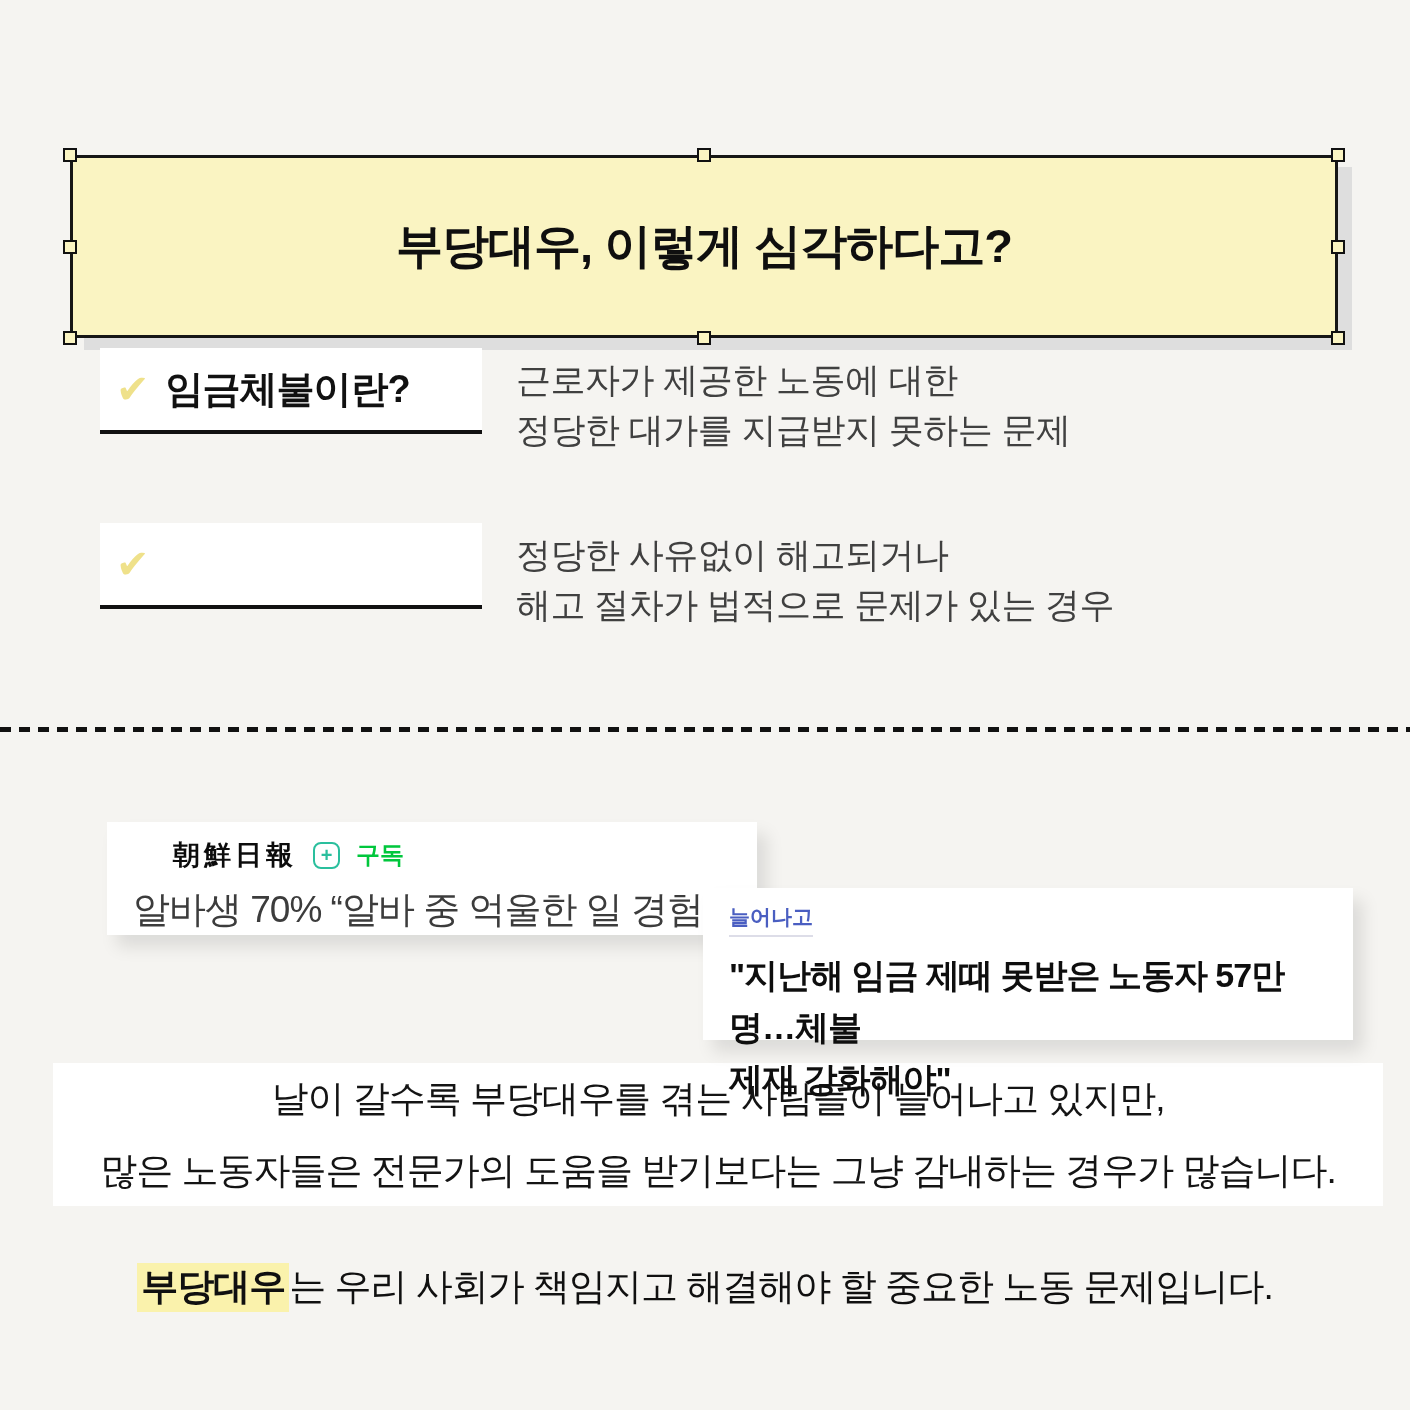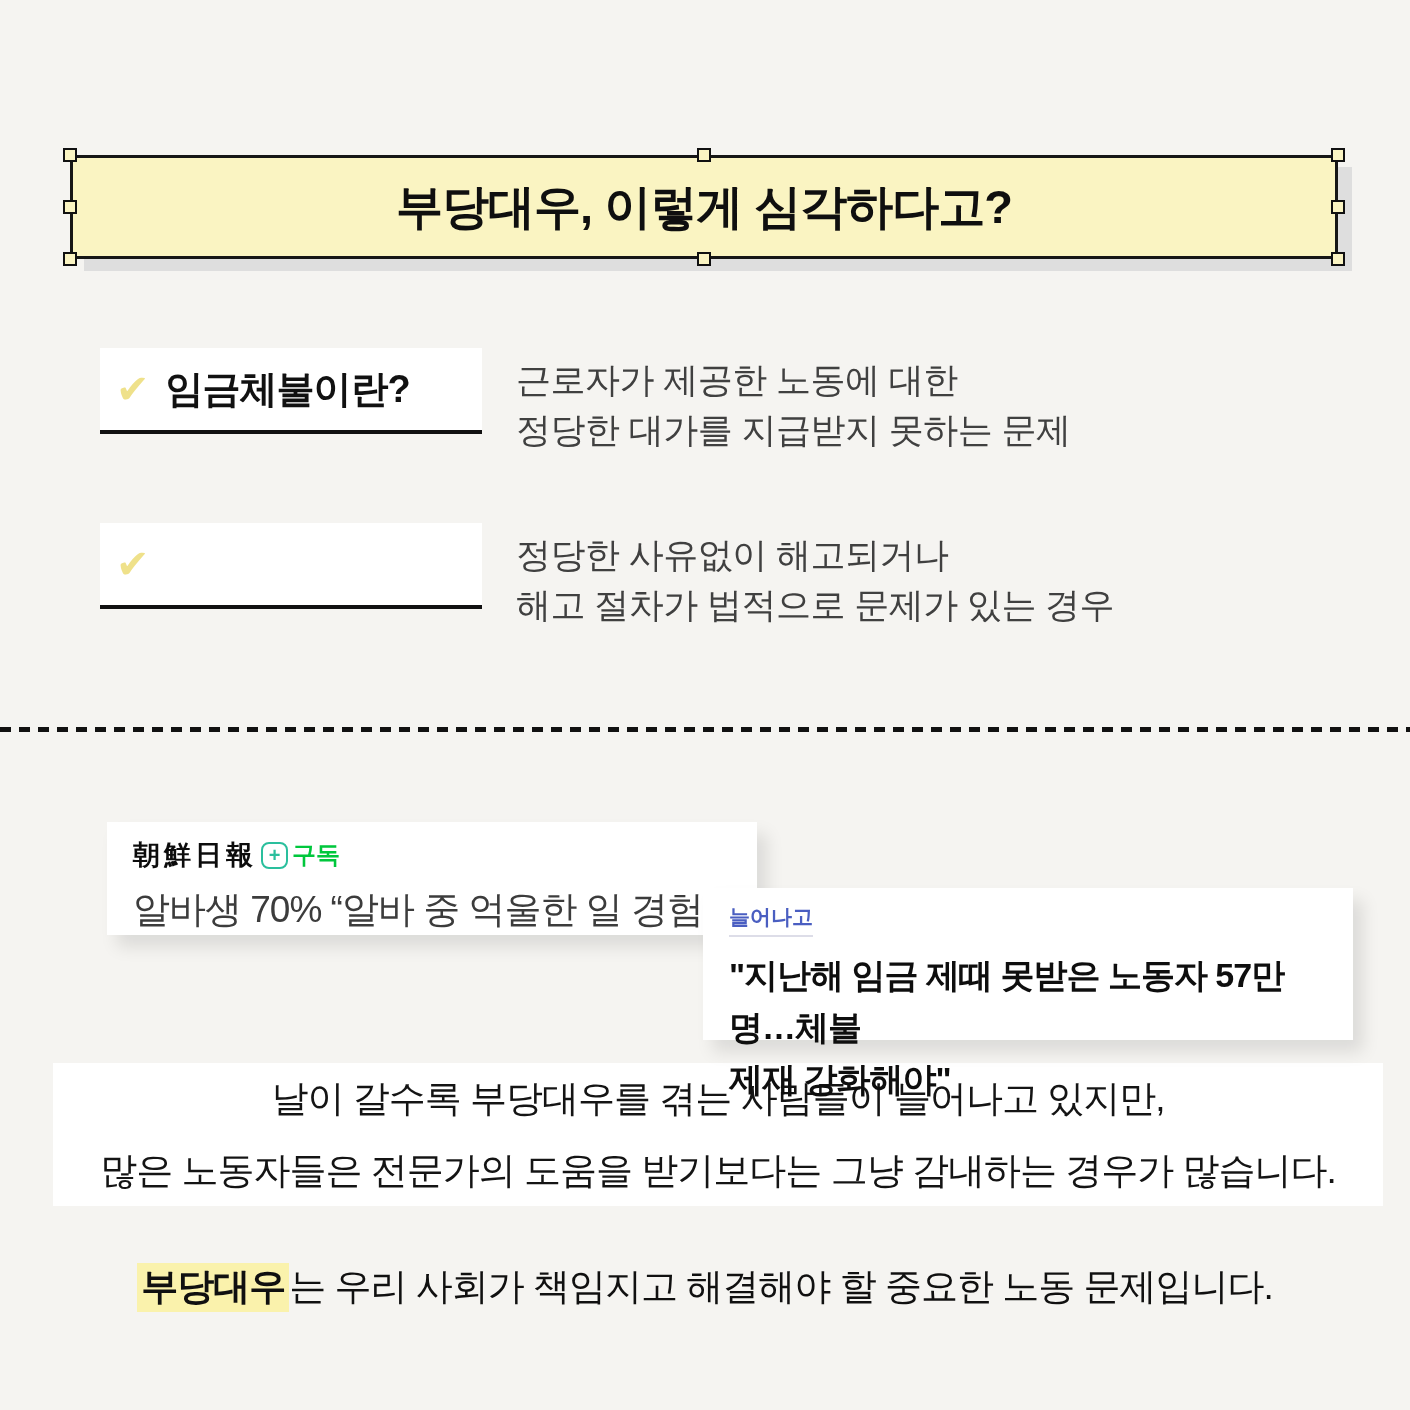--- a/index.html
+++ b/index.html
@@ -21,21 +21,21 @@
     cursor: pointer;
   }
   .chapter-btn .label { font-size: 23px; color: #1c1c1c; letter-spacing: 0.2px; }
   .chapter-btn .caret {
     position: absolute; right: 20px; top: 50%; transform: translateY(-50%);
     font-size: 15px; color: #3a3a3a;
   }
 
   
   .banner {
-    position: absolute; left: 70px; top: 155px; width: 1268px; height: 104px;
+    position: absolute; left: 70px; top: 155px; width: 1268px; height: 183px;
     background: #faf4c2; border: 3px solid #161616;
     box-shadow: 14px 12px 0 #dedede;
     display: flex; align-items: center; justify-content: center;
   }
   .banner-title {
     font-size: 47px; font-weight: 700; color: #0f0f0f; letter-spacing: -1px;
   }
   .handle {
     position: absolute; width: 14px; height: 14px;
     background: #faf4c2; border: 2.5px solid #111111; z-index: 5;
@@ -73,21 +73,21 @@
   }
 
   
   .news-card {
     position: absolute; background: #ffffff;
     box-shadow: 10px 12px 16px rgba(0,0,0,0.10);
   }
   #news-card-1 { left: 107px; top: 822px; width: 650px; height: 113px; padding: 15px 26px; }
   #news-card-2 { left: 703px; top: 888px; width: 650px; height: 152px; padding: 15px 26px; z-index: 2; }
 
-  .source-row { display: flex; align-items: center; gap: 4px; }
+  .source-row { display: flex; align-items: center; gap: 16px; margin-left: 40px; }
   .source-logo {
     font-family: "Liberation Serif", "DejaVu Serif", serif;
     font-size: 27px; font-weight: 700; color: #0c0c0c; letter-spacing: 4px;
   }
   .subscribe-plus {
     width: 27px; height: 27px; border: 2.5px solid #2abf9d; border-radius: 8px;
     color: #2abf9d; font-size: 20px; font-weight: 700;
     display: inline-flex; align-items: center; justify-content: center;
     cursor: pointer;
   }

